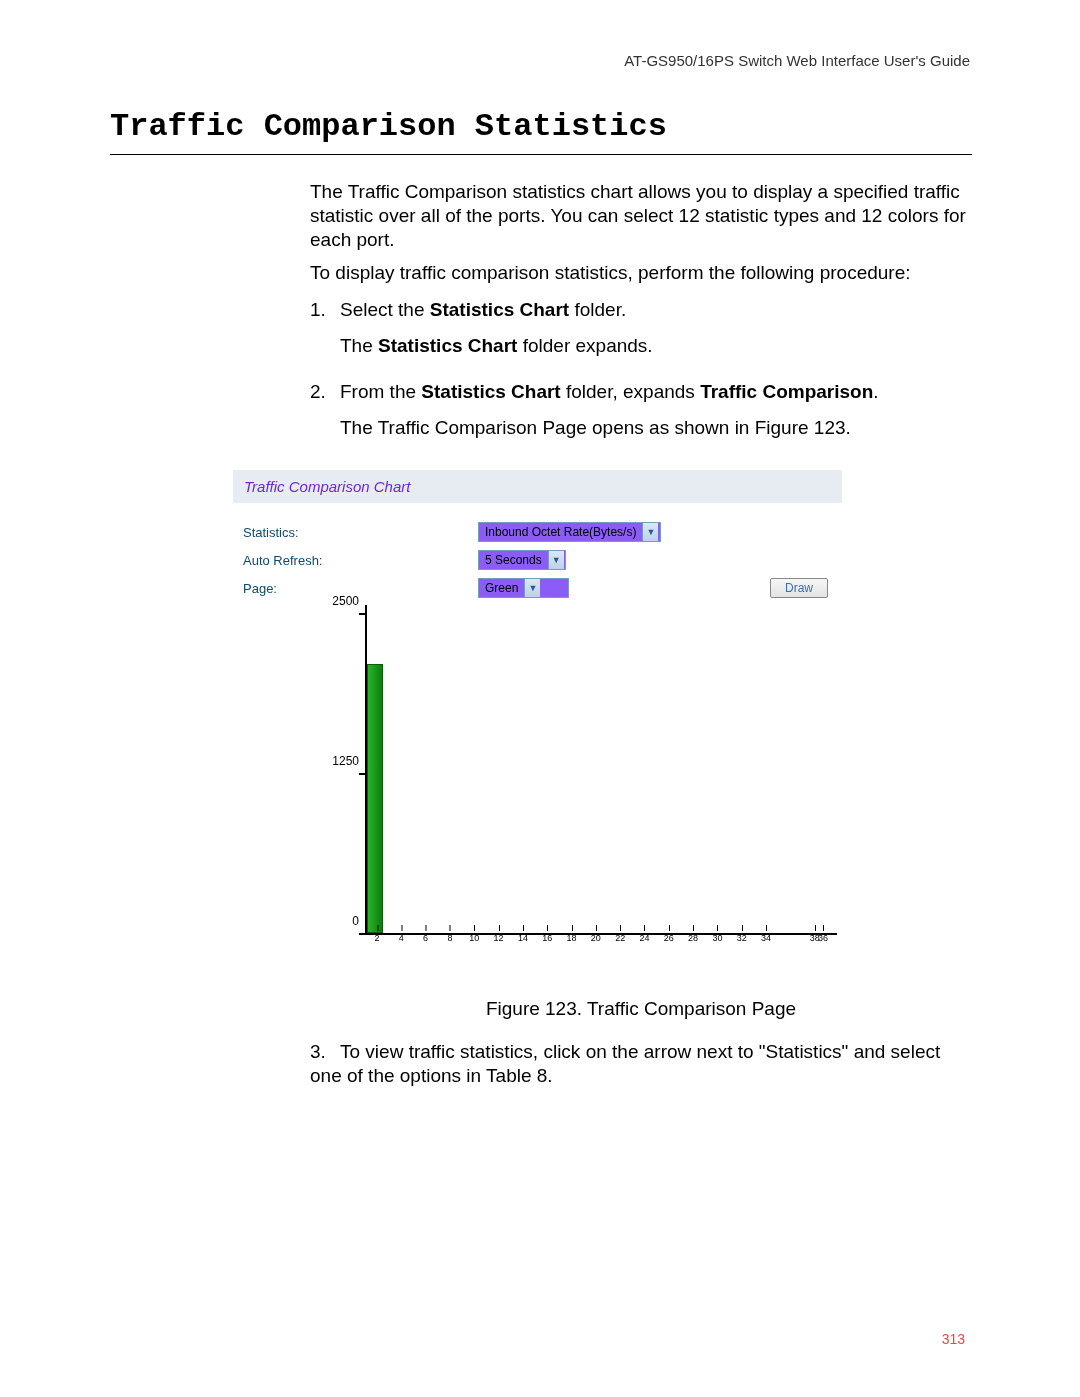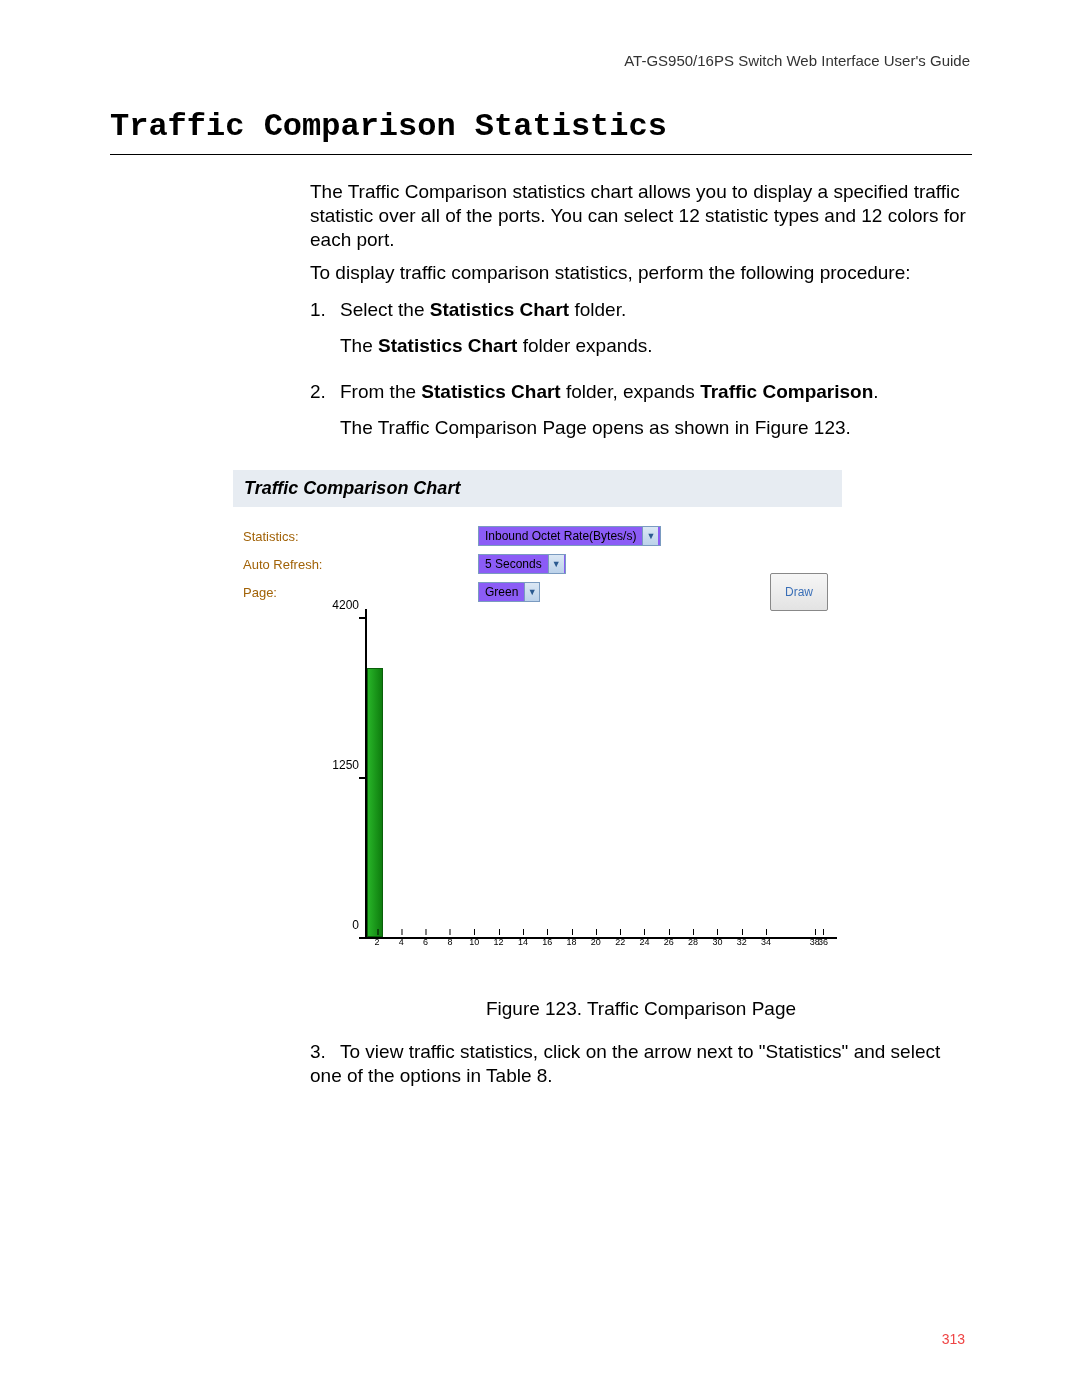--- a/index.html
+++ b/index.html
@@ -62,41 +62,41 @@
     top: 470px;
     left: 233px;
     width: 609px;
     height: 520px;
     background: #fff;
   }
   .panel-title-bar {
     background: #e7ecf2;
     padding: 7px 10px;
     font-family: Arial, sans-serif;
-    font-size: 18px;
-    font-weight: bold;
+    font-size: 15px;
+    font-weight: normal;
     font-style: italic;
-    color: #000000;
+    color: #6d28d9;
     border: 1px solid #e7ecf2;
   }
   .form-area {
     margin-top: 18px;
     padding: 0 10px;
     font-size: 13px;
     color: #3a6fb7;
   }
   .form-row {
     display: flex;
     align-items: center;
     margin-bottom: 6px;
     height: 22px;
   }
   .form-label {
     width: 235px;
-    color: #a16207;
+    color: #0c4a6e;
   }
   .select-box {
     display: inline-flex;
     align-items: center;
     height: 20px;
     border: 1px solid #7a9bc0;
     background: #8b5cf6;
     font-size: 12px;
     color: #000;
   }
@@ -111,21 +111,21 @@
     border-left: 1px solid #7a9bc0;
     display:flex;
     align-items:center;
     justify-content:center;
     color:#2b5a90;
     font-size:9px;
   }
   .draw-btn {
     margin-left: auto;
     margin-right: 4px;
-    height: 38px;
+    height: 20px;
     padding: 0 14px;
     font-size: 12px;
     background: linear-gradient(#f6f6f6,#e3e3e3);
     border: 1px solid #888;
     border-radius: 2px;
     display:flex;
     align-items:center;
   }
 
   
@@ -255,37 +255,37 @@
     </div>
     <div class="form-row">
       <div class="form-label">Auto Refresh:</div>
       <div class="select-box" style="width:88px">
         <span class="select-text">5 Seconds</span>
         <span class="select-arrow">▼</span>
       </div>
     </div>
     <div class="form-row">
       <div class="form-label">Page:</div>
-      <div class="select-box" style="width:62px">
+      <div class="select-box" style="width:91px">
         <span class="select-text">Green</span>
         <span class="select-arrow">▼</span>
       </div>
       <div class="draw-btn">Draw</div>
     </div>
   </div>
 
   <div class="chart-area" id="chart-area">
     <div class="y-axis"></div>
     <div class="x-axis"></div>
   <div class="y-tick" style="bottom: 20px;"></div>
       <div class="y-label" style="bottom: 20px;">0</div>
       <div class="y-tick" style="bottom: 180px;"></div>
       <div class="y-label" style="bottom: 180px;">1250</div>
       <div class="y-tick" style="bottom: 340px;"></div>
-      <div class="y-label" style="bottom: 340px;">4200</div>
+      <div class="y-label" style="bottom: 340px;">2500</div>
       <div class="bar1" style="height: 268.8px;"></div>
       <div class="x-ticks">
         <span class="xt" style="left: 12px;">2</span>
         <span class="xt" style="left: 36.3158px;">4</span>
         <span class="xt" style="left: 60.6316px;">6</span>
         <span class="xt" style="left: 84.9474px;">8</span>
         <span class="xt" style="left: 109.263px;">10</span>
         <span class="xt" style="left: 133.579px;">12</span>
         <span class="xt" style="left: 157.895px;">14</span>
         <span class="xt" style="left: 182.211px;">16</span>

